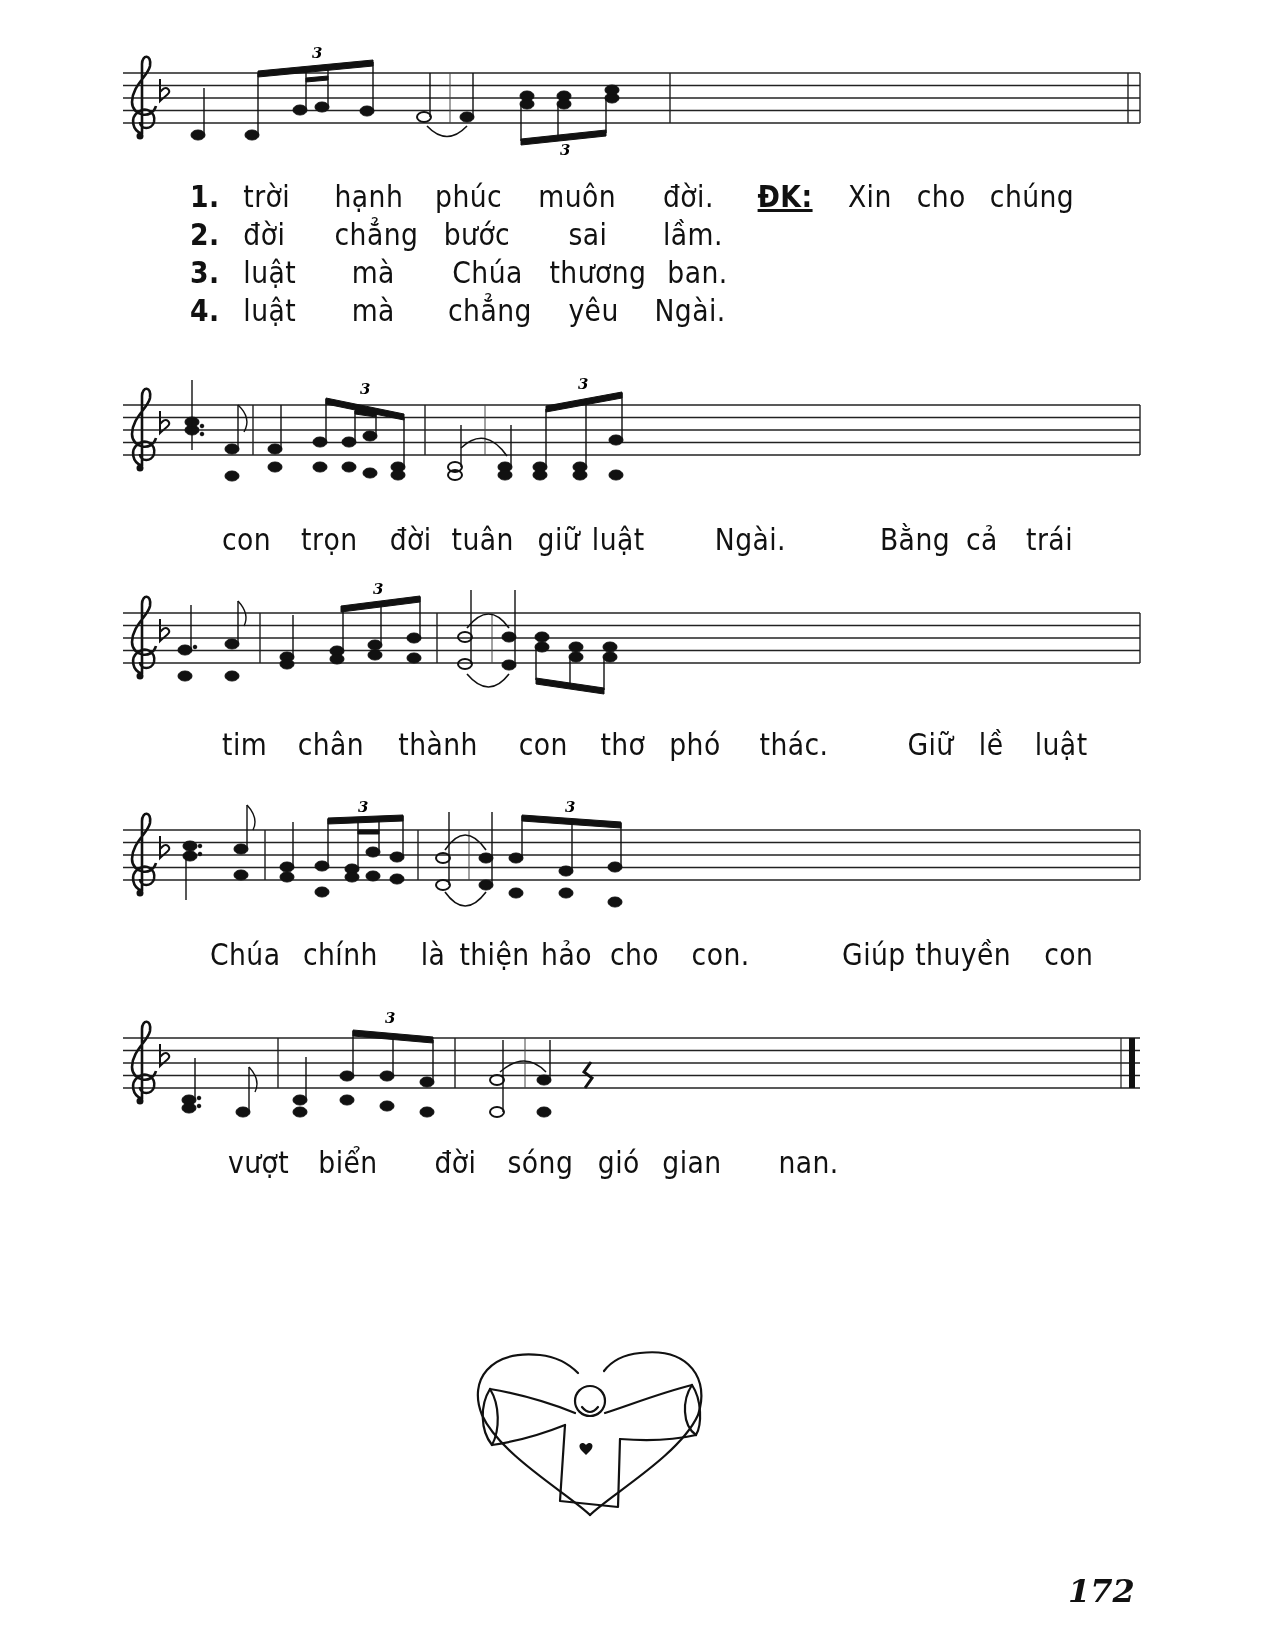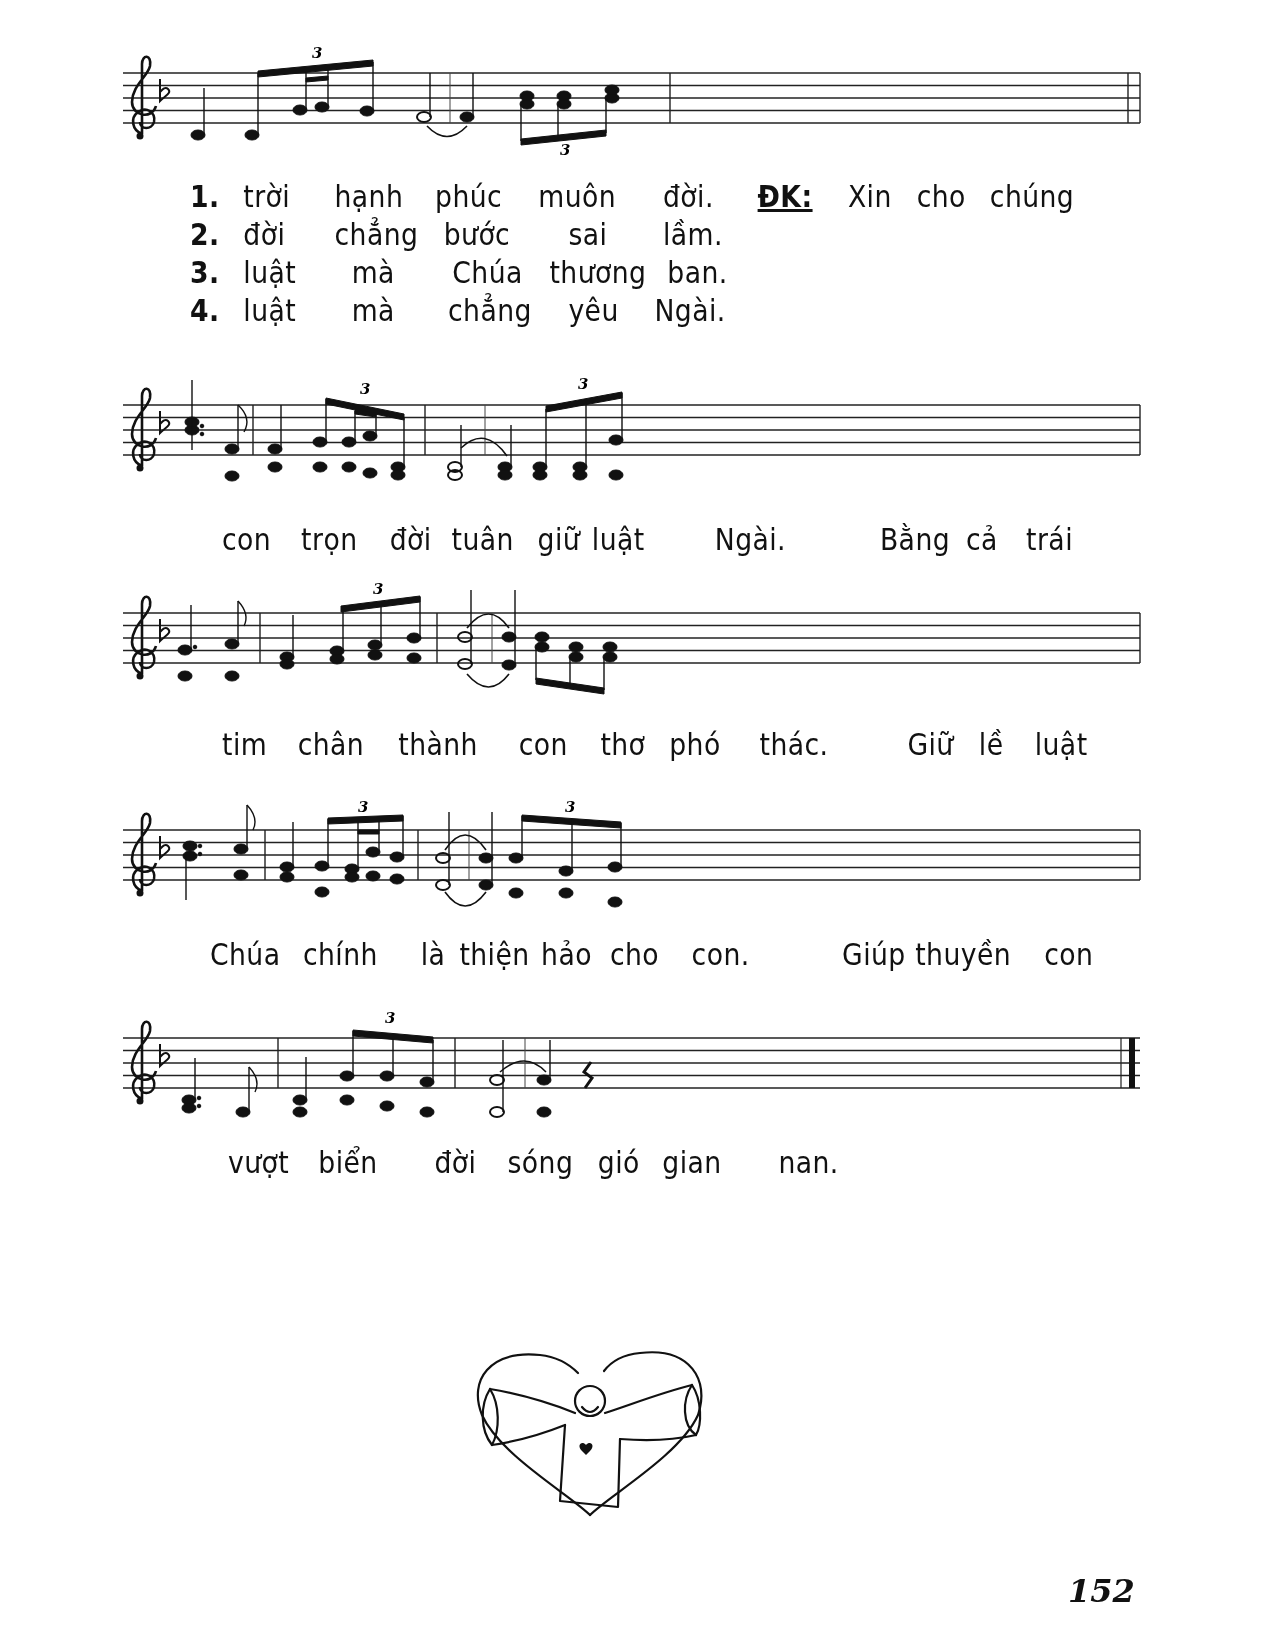--- a/index.html
+++ b/index.html
@@ -407,14 +407,14 @@
       <path d="M20,44 C10,60 10,85 22,100 M20,44 C30,60 30,85 22,100"></path>
       <path d="M222,40 C212,55 212,80 226,90 M222,40 C232,55 232,80 226,90"></path>
       <path d="M22,100 C50,96 75,88 95,80 M226,90 C200,96 175,96 150,94"></path>
       <circle cx="120" cy="56" r="15"></circle>
       <path d="M112,62 Q120,72 128,62"></path>
       <path d="M95,80 L90,156 M150,94 L148,162 M90,156 C110,158 130,160 148,162"></path>
     </g>
     <path d="M116,100 c-4,-5 -10,0 -4,6 l4,4 l4,-4 c6,-6 0,-11 -4,-6z" fill="#111"></path>
   </svg>
 
-  <div class="pagenum">152</div>
+  <div class="pagenum">172</div>
 </div>
 
 </body></html>

